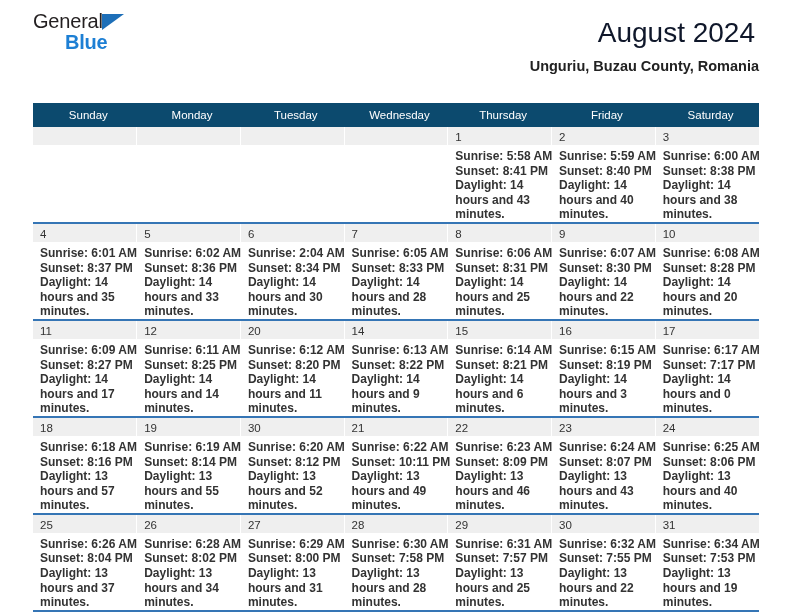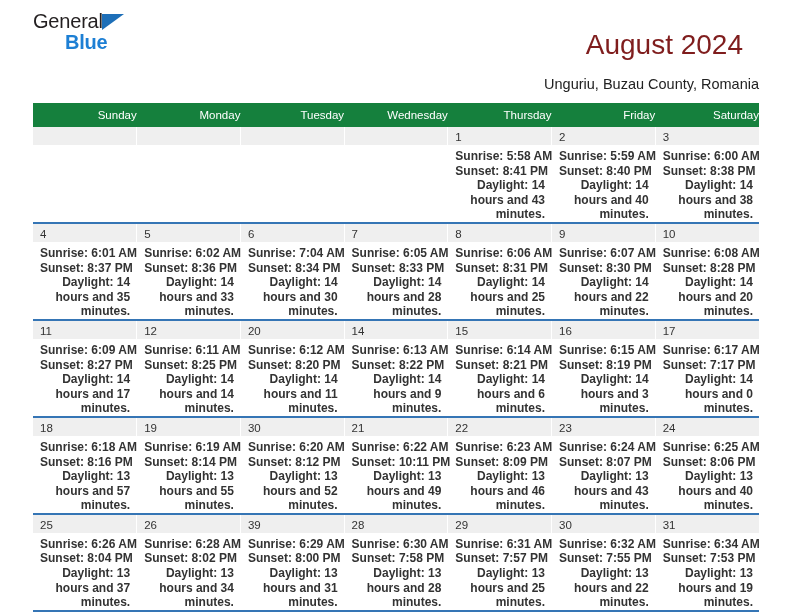--- a/index.html
+++ b/index.html
@@ -68,46 +68,46 @@
     display: block;
     font-weight: bold;
   }
 
   .title-block {
     text-align: right;
     padding-top: 2px;
   }
   .cal-title {
     font-size: 28px;
-    color: #7f1d1d;
+    color: #0f172a;
     line-height: 1.15;
     font-weight: normal;
-    margin: 16px;
+    margin: 4px;
   }
   .cal-subtitle {
     font-size: 14.5px;
     color: #222222;
     margin: 10px 0 12px 0;
     line-height: 1.1;
-    font-weight: normal;
+    font-weight: bold;
   }
 
   
   .calendar {
     width: 726px;
     border-collapse: collapse;
     table-layout: fixed;
   }
 
   .calendar thead th {
-    background: #15803d;
+    background: #0c4a6e;
     color: #ffffff;
     font-size: 11.5px;
     font-weight: normal;
-    text-align: right;
+    text-align: center;
     padding: 6px 0 6px 7px;
     height: 21px;
     box-sizing: border-box;
     border: none;
   }
 
   .calendar tbody tr {
     height: 89.5px;
   }
 
@@ -143,21 +143,20 @@
     font-size: 12px;
     line-height: 14.6px;
     color: #333333;
     font-weight: bold;
   }
   .details div {
     white-space: nowrap;
   }
   .details .daylight {
     white-space: normal;
-    text-align: right;
   }
 </style>
 </head>
 <body>
 
 <div class="page">
 
   <div class="header">
 
     <div class="logo">
@@ -239,21 +238,21 @@
             <span class="daynum">5</span>
             <div class="details">
               <div>Sunrise: 6:02 AM</div>
               <div>Sunset: 8:36 PM</div>
               <div class="daylight">Daylight: 14 hours and 33 minutes.</div>
             </div>
           </td>
           <td>
             <span class="daynum">6</span>
             <div class="details">
-              <div>Sunrise: 7:04 AM</div>
+              <div>Sunrise: 2:04 AM</div>
               <div>Sunset: 8:34 PM</div>
               <div class="daylight">Daylight: 14 hours and 30 minutes.</div>
             </div>
           </td>
           <td>
             <span class="daynum">7</span>
             <div class="details">
               <div>Sunrise: 6:05 AM</div>
               <div>Sunset: 8:33 PM</div>
               <div class="daylight">Daylight: 14 hours and 28 minutes.</div>
@@ -411,21 +410,21 @@
           </td>
           <td>
             <span class="daynum">26</span>
             <div class="details">
               <div>Sunrise: 6:28 AM</div>
               <div>Sunset: 8:02 PM</div>
               <div class="daylight">Daylight: 13 hours and 34 minutes.</div>
             </div>
           </td>
           <td>
-            <span class="daynum">39</span>
+            <span class="daynum">27</span>
             <div class="details">
               <div>Sunrise: 6:29 AM</div>
               <div>Sunset: 8:00 PM</div>
               <div class="daylight">Daylight: 13 hours and 31 minutes.</div>
             </div>
           </td>
           <td>
             <span class="daynum">28</span>
             <div class="details">
               <div>Sunrise: 6:30 AM</div>

